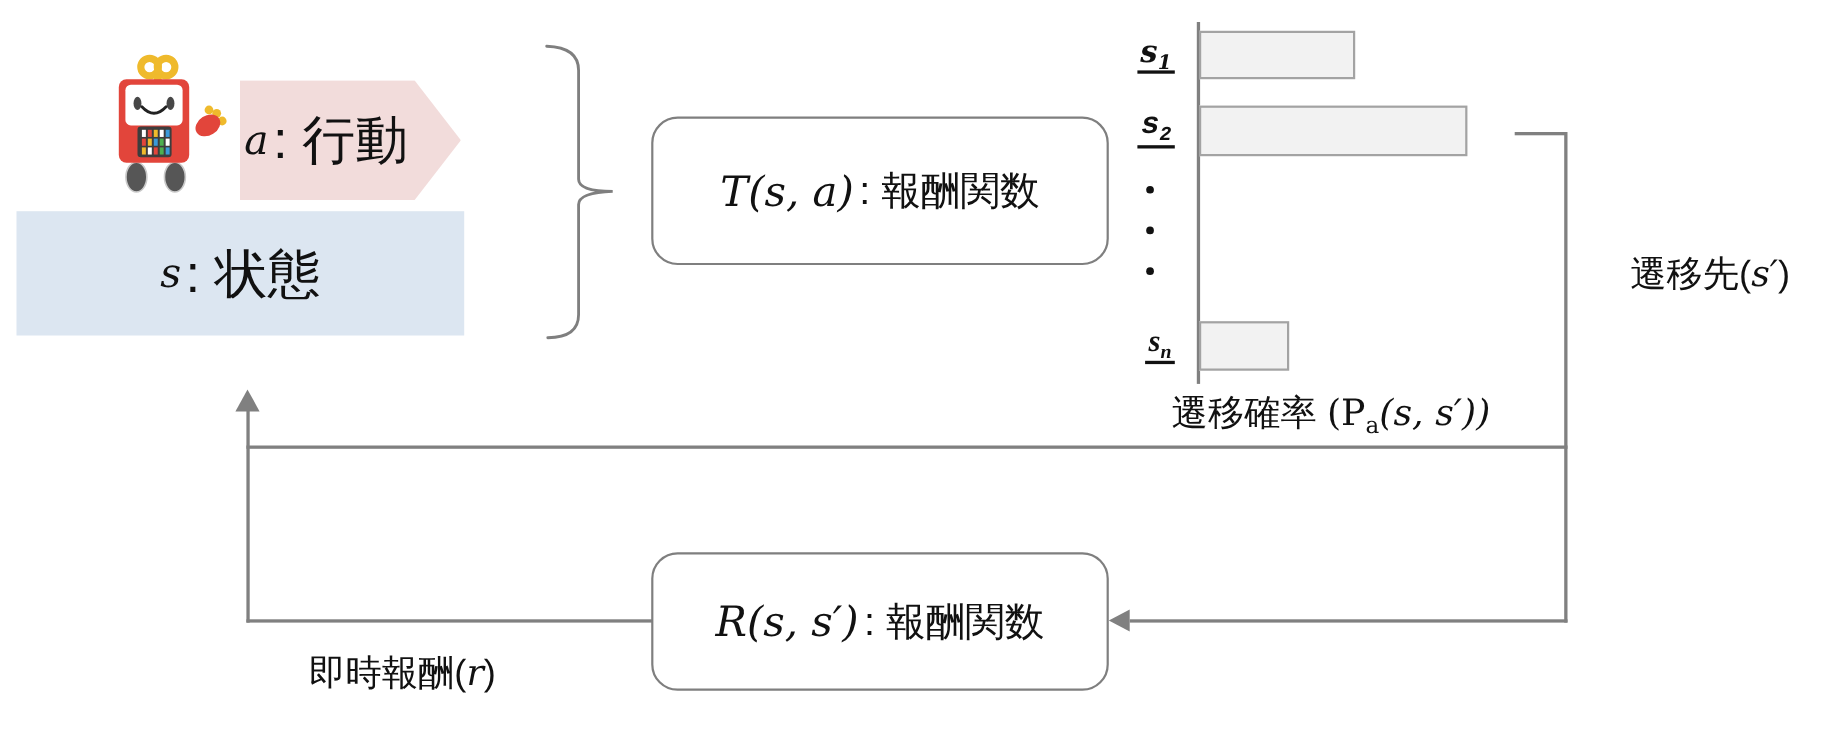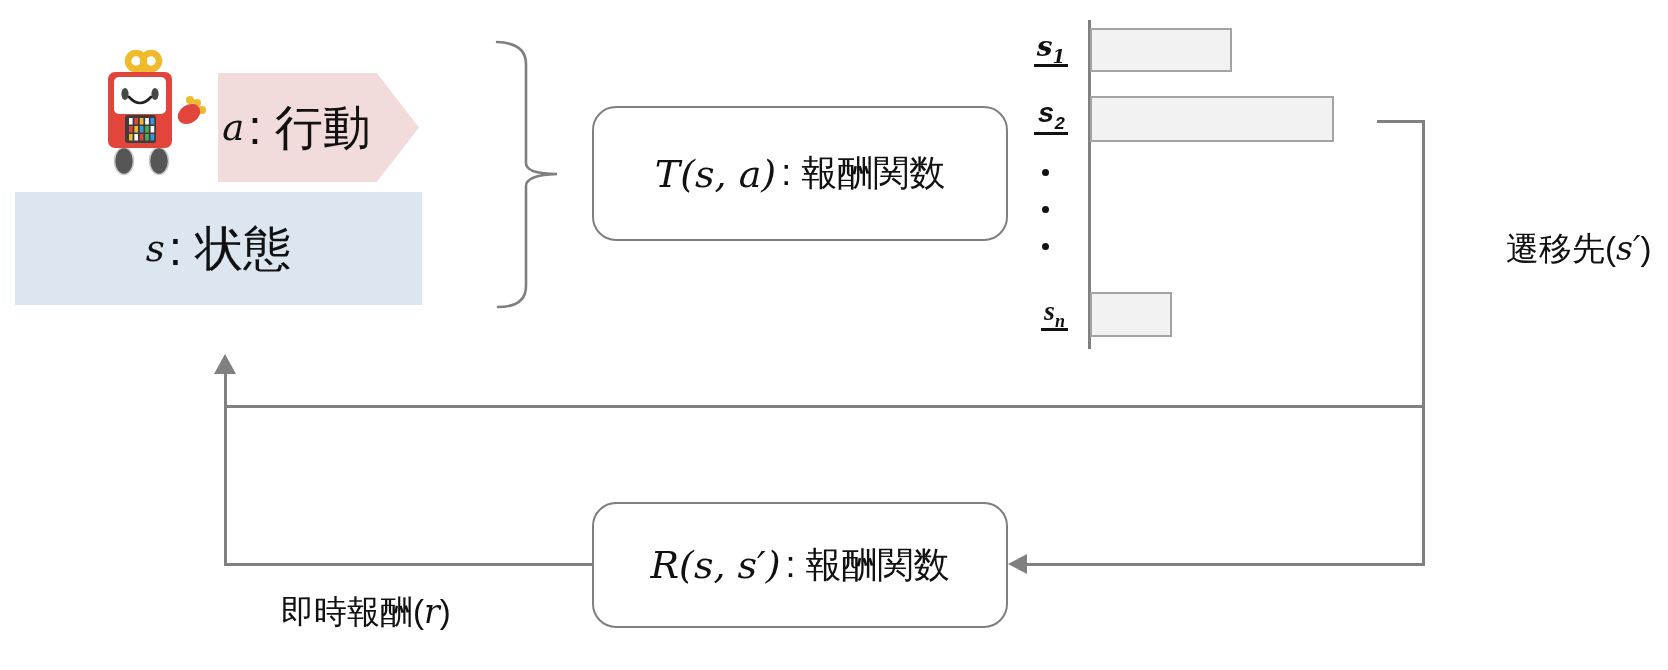--- a/index.html
+++ b/index.html
@@ -47,21 +47,21 @@
   .bar-label sub{font-size:18px;line-height:0;}
   .lbl-s1{top:33px;} .lbl-s2{top:101px;font-family:Liberation Mono, monospace;} .lbl-sn{top:297px;font-family:Liberation Serif, serif;}
   .vdot{width:7px;height:7px;border-radius:50%;background:#111;left:1042px;}
   .vdot1{top:169px;} .vdot2{top:206px;} .vdot3{top:243px;}
   
   .caption{font-size:33px;white-space:nowrap;}
   .caption .ser{font-family:"DejaVu Serif","Liberation Serif",serif;font-style:normal;}
   .caption .ser-i{font-family:"DejaVu Serif","Liberation Serif",serif;font-style:italic;}
   .caption sub{font-size:21px;}
   .prob-caption{left:1042px;top:353px;width:336px;text-align:center;}
-  .dest-caption{left:1482px;top:227px;margin-left:24px;}
+  .dest-caption{left:1482px;top:227px;}
   .reward-caption{left:281px;top:590px;}
   
   .line{background:#808080;}
   .line-top-h{left:1377px;top:120px;width:47px;height:3px;}
   .line-right-v{left:1422px;top:120px;width:3px;height:446px;}
   .line-mid-h{left:224px;top:405px;width:1201px;height:3px;}
   .line-left-v{left:224px;top:373px;width:3px;height:193px;}
   .line-bottom-h{left:224px;top:563px;width:370px;height:3px;}
   .line-reward-h{left:1027px;top:563px;width:398px;height:3px;}
   .arrow-up{
@@ -157,20 +157,23 @@
     <span class="lab"><span>s</span><sub>2</sub></span>
   </div>
   <div class="abs bar-label lbl-sn">
     <span class="lab"><span>s</span><sub>n</sub></span>
   </div>
 
   <div class="abs vdot vdot1"></div>
   <div class="abs vdot vdot2"></div>
   <div class="abs vdot vdot3"></div>
 
+  <div class="abs caption prob-caption">
+    <span class="jp">遷移確率 </span><span class="ser">(P</span><sub class="ser">a</sub><span class="ser-i">(s, s′))</span>
+  </div>
 
   <div class="abs caption dest-caption">
     <span class="jp">遷移先(</span><span class="ser-i">s′</span><span class="jp">)</span>
   </div>
 
   <div class="abs line line-top-h"></div>
   <div class="abs line line-right-v"></div>
   <div class="abs line line-mid-h"></div>
   <div class="abs line line-left-v"></div>
   <div class="abs line line-bottom-h"></div>

